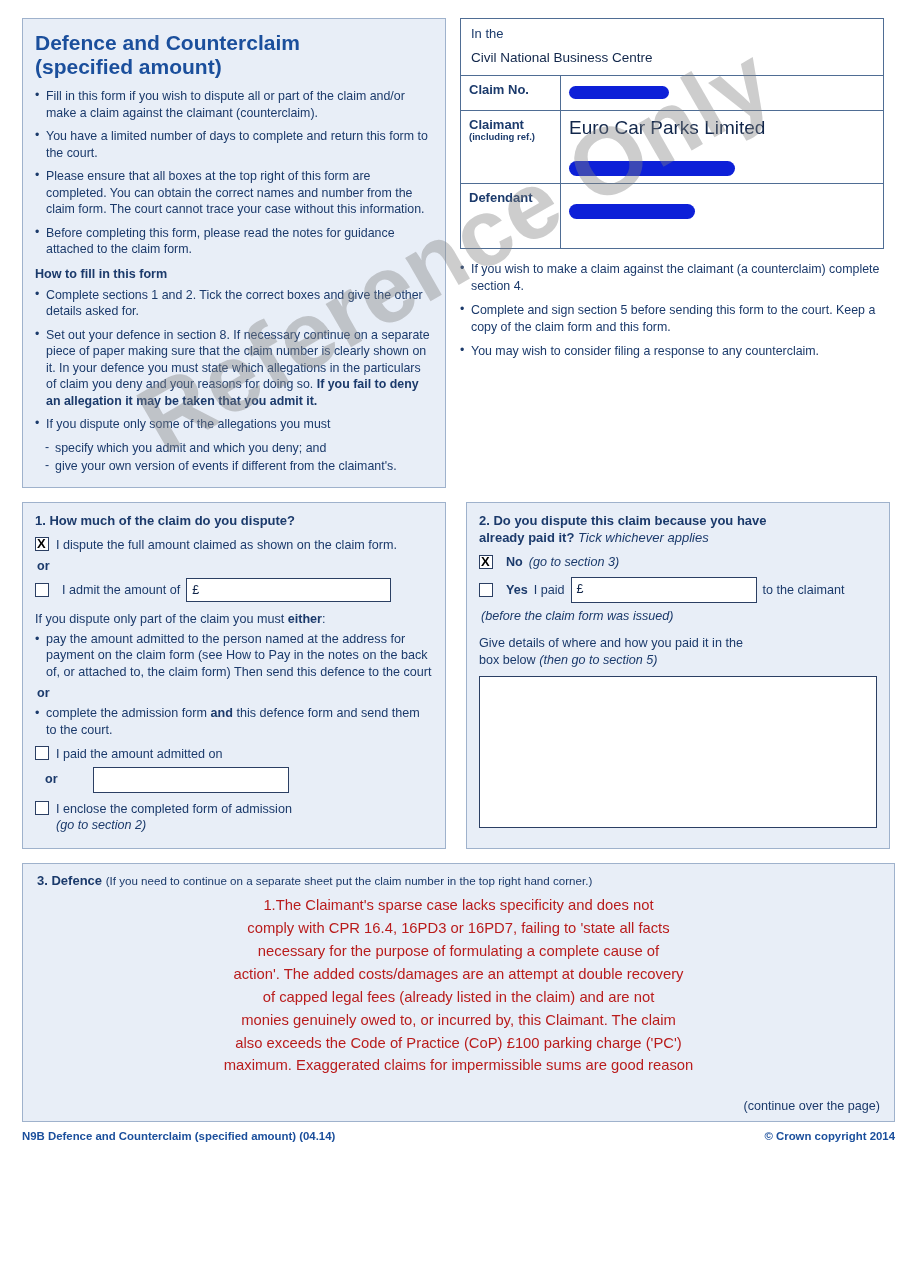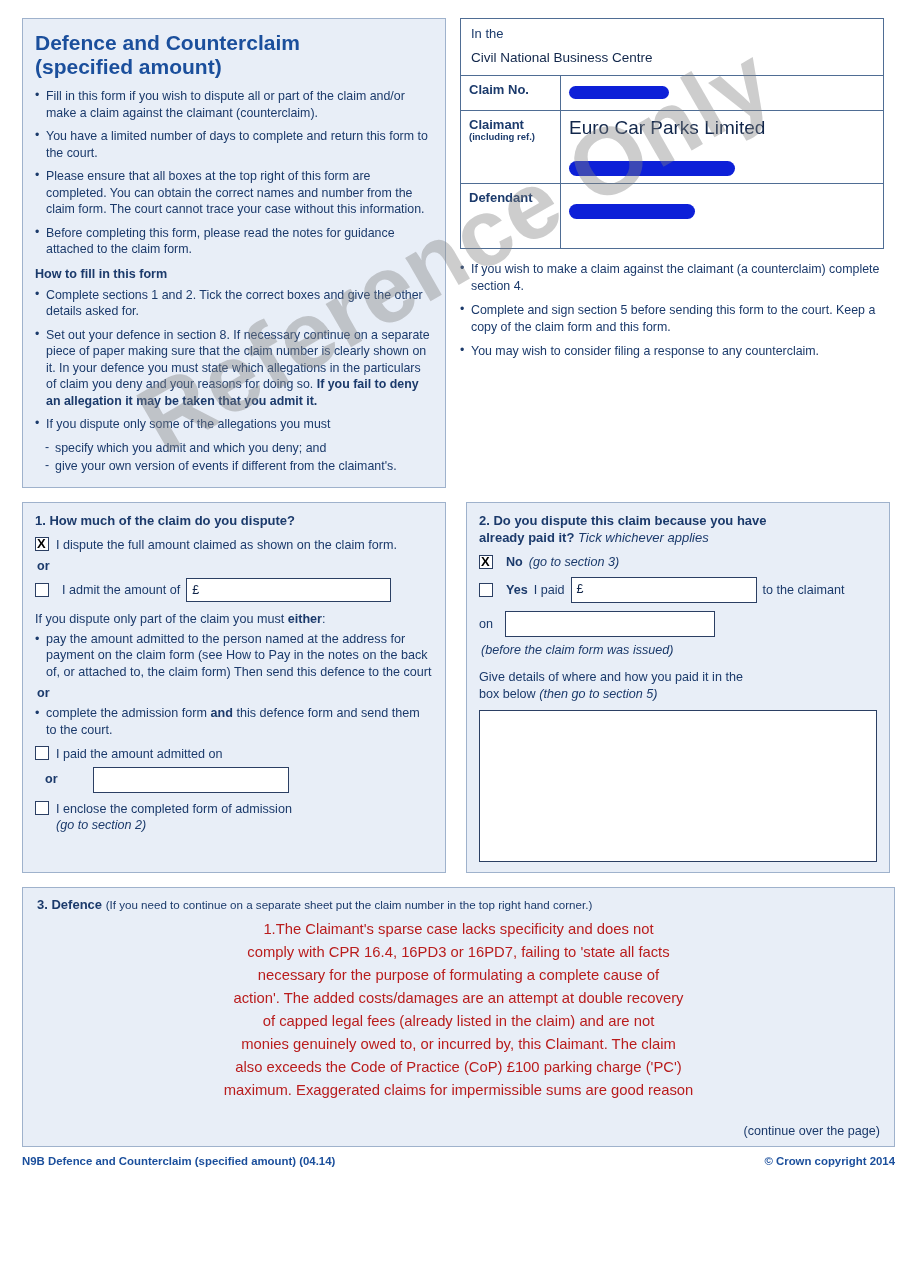--- a/index.html
+++ b/index.html
@@ -413,24 +413,20 @@
       <div class="inline" style="margin-top:7px;">
         <span class="ck"></span>
         <span class="b">Yes</span>
         <span>I paid</span>
         <span class="field" style="width:186px;height:26px;">
           <span>£</span>
         </span>
         <span>to the claimant</span>
       </div>
 
-      <div class="inline" style="margin-top:8px;">
-        <span style="width:20px;">on</span>
-        <span class="field" style="width:210px;height:26px;"></span>
-      </div>
 
       <div class="it" style="margin-top:5px;margin-left:2px;">(before the claim form was issued)</div>
 
       <div style="margin-top:10px;">
         <span>Give details of where and how you paid it in the</span><br>
         <span>box below </span><span class="it">(then go to section 5)</span>
       </div>
 
       <div class="bigbox"></div>
     </div>

